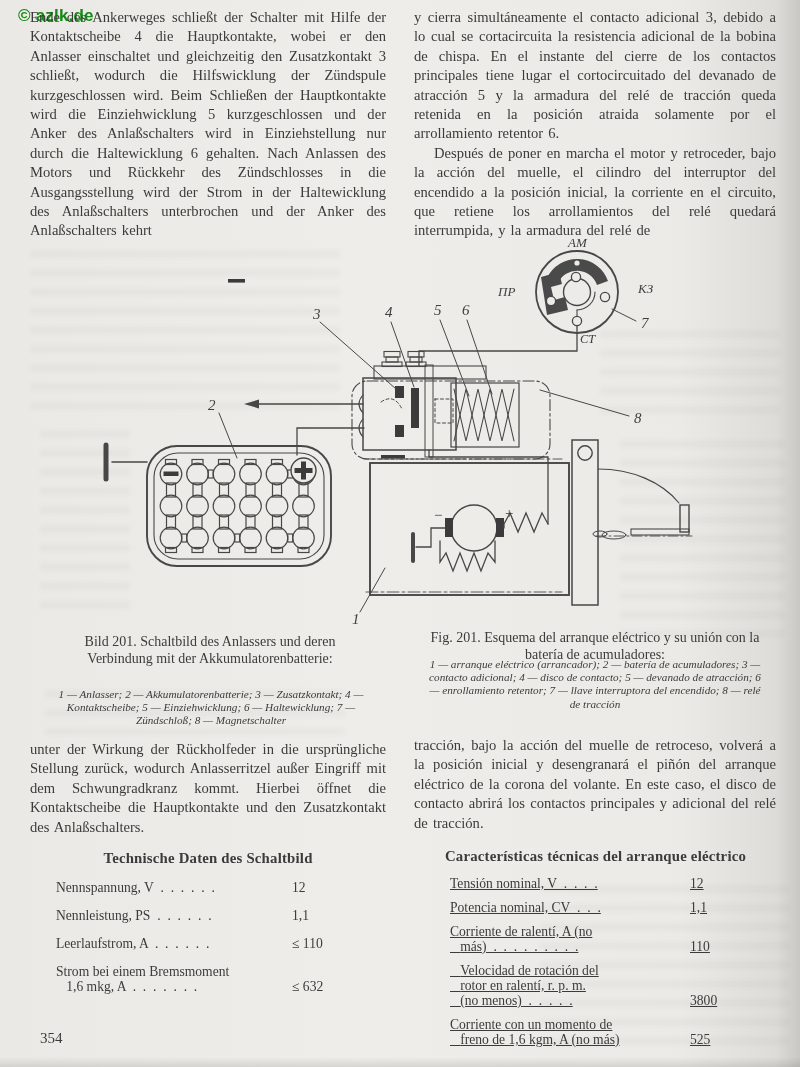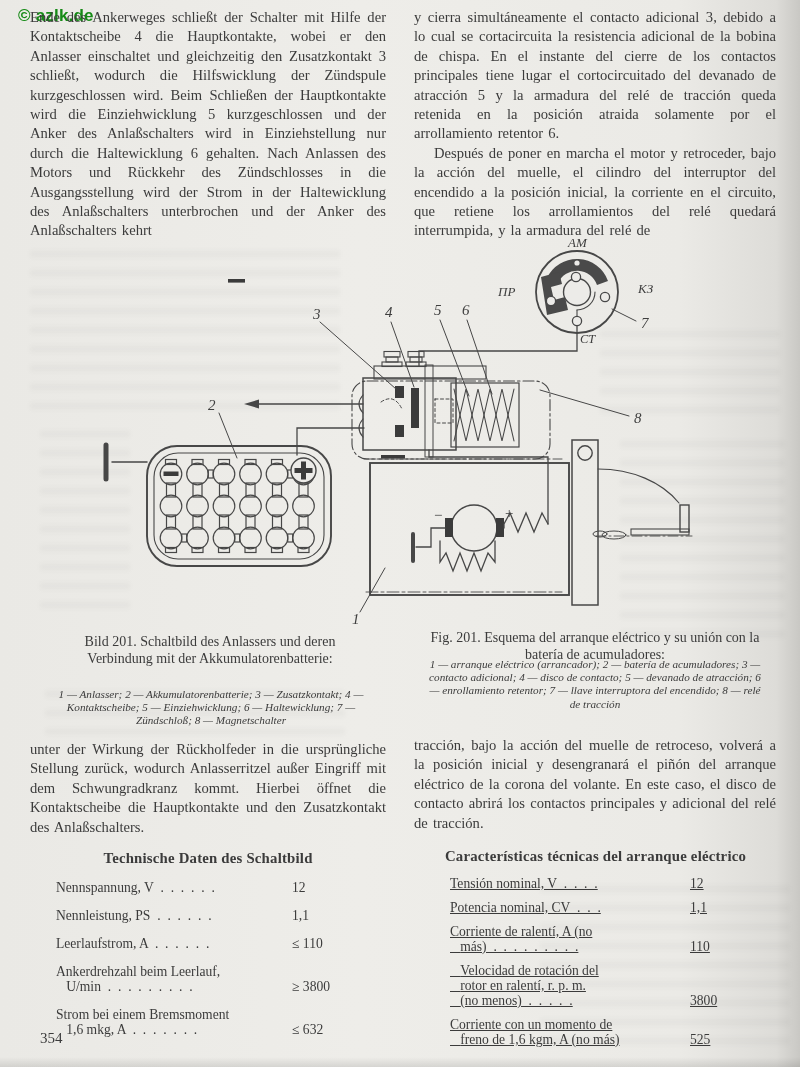--- a/index.html
+++ b/index.html
@@ -248,25 +248,20 @@
     </div>
     <div class="trow">
       <span class="tlabel">Nennleistung, PS  .  .  .  .  .  .</span>
       <span class="tval">1,1</span>
     </div>
     <div class="trow">
       <span class="tlabel">Leerlaufstrom, A  .  .  .  .  .  .</span>
       <span class="tval">≤ 110</span>
     </div>
     <div class="trow">
-      <span class="tlabel">Ankerdrehzahl beim Leerlauf,
-   U/min  .  .  .  .  .  .  .  .  .</span>
-      <span class="tval">≥ 3800</span>
-    </div>
-    <div class="trow">
       <span class="tlabel">Strom bei einem Bremsmoment
    1,6 mkg, A  .  .  .  .  .  .  .</span>
       <span class="tval">≤ 632</span>
     </div>
   </div>
 
   <div class="spec-table e-table" style="left:450px;top:876px;width:296px;text-decoration:underline;">
     <div class="trow">
       <span class="tlabel">Tensión nominal, V  .  .  .  .</span>
       <span class="tval">12</span>

